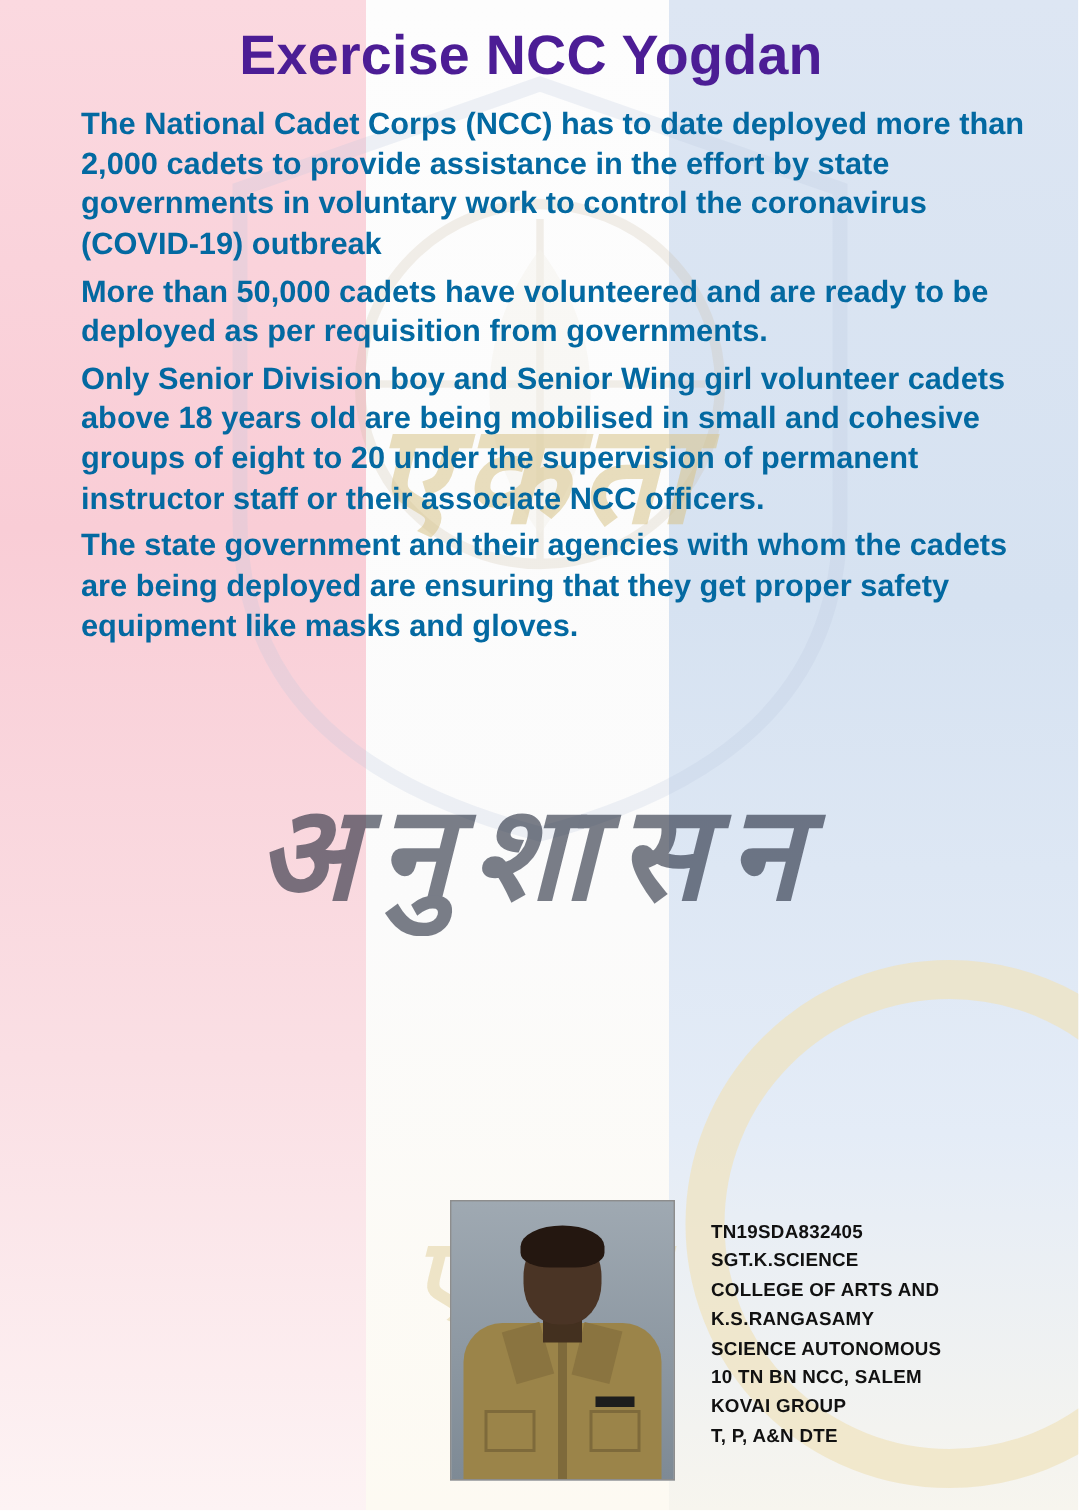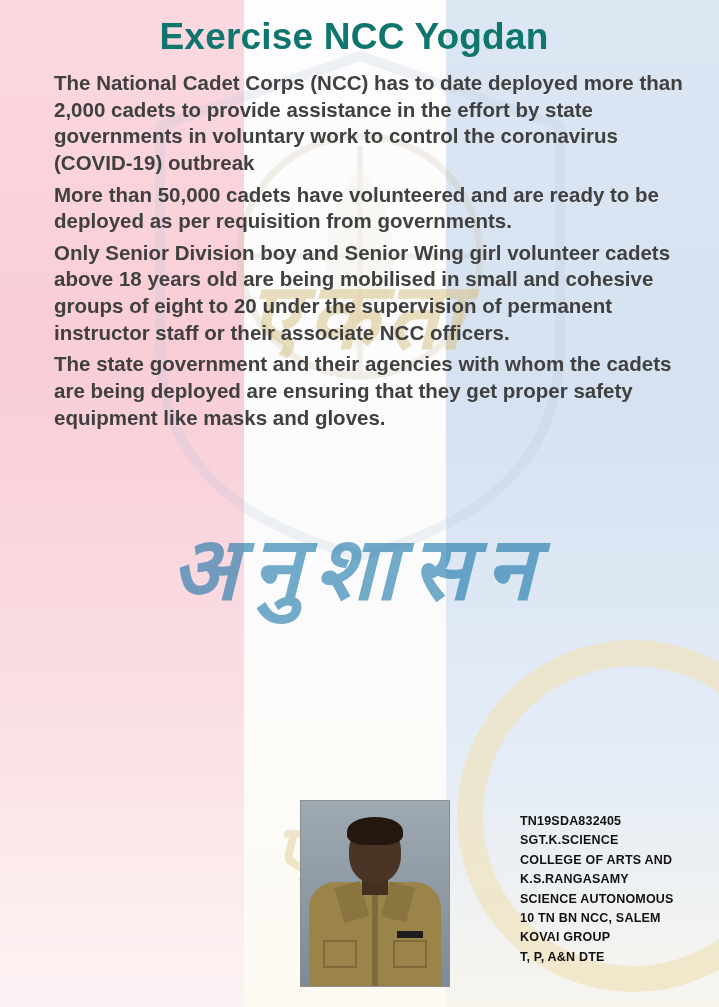--- a/index.html
+++ b/index.html
@@ -60,21 +60,21 @@
     left: 50%;
     transform: translateX(-50%);
     font-family: "Liberation Serif", serif;
     color: #d8c48a;
     opacity: 0.55;
     white-space: nowrap;
     font-weight: bold;
     font-style: italic;
   }
   .wm-1 { top: 250px; font-size: 92px; letter-spacing: 8px; }
-  .wm-2 { top: 505px; font-size: 88px; letter-spacing: 14px; color:#0369a1; }
+  .wm-2 { top: 505px; font-size: 88px; letter-spacing: 14px; color:#0f172a; }
   .wm-3 { top: 800px; font-size: 70px; letter-spacing: 6px; color:#e3d3a2; }
   .corner-arc {
     position: absolute;
     right: -90px;
     top: 640px;
     width: 300px;
     height: 300px;
     border: 26px solid #efe3bd;
     border-radius: 50%;
     opacity: 0.7;
@@ -82,46 +82,45 @@
   
   .content {
     position: relative;
     z-index: 5;
     padding: 0;
   }
   .title {
     text-align: center;
     font-size: 37px;
     font-weight: bold;
-    color: #0f766e;
+    color: #4c1d95;
     margin: 16px 11px 12px 0;
     letter-spacing: 0.2px;
   }
   .body-block {
     padding: 0 28px 0 54px;
   }
   .para {
     font-size: 20.5px;
     font-weight: bold;
     line-height: 1.30;
-    color: #404040;
+    color: #0369a1;
     margin: 0 0 2px 0;
     text-rendering: optimizeLegibility;
   }
   .para + .para { margin-top: 5px; }
 
   .photo-row {
     position: absolute;
     left: 0;
     right: 0;
     top: 800px;
     display: flex;
     align-items: flex-start;
     z-index: 6;
-    gap: 46px;
   }
   .cadet-photo {
     margin-left: 300px;
     width: 148px;
     height: 185px;
     border: 1px solid #8d8d8d;
     background: #9aa4ad;
     position: relative;
     overflow: hidden;
   }

